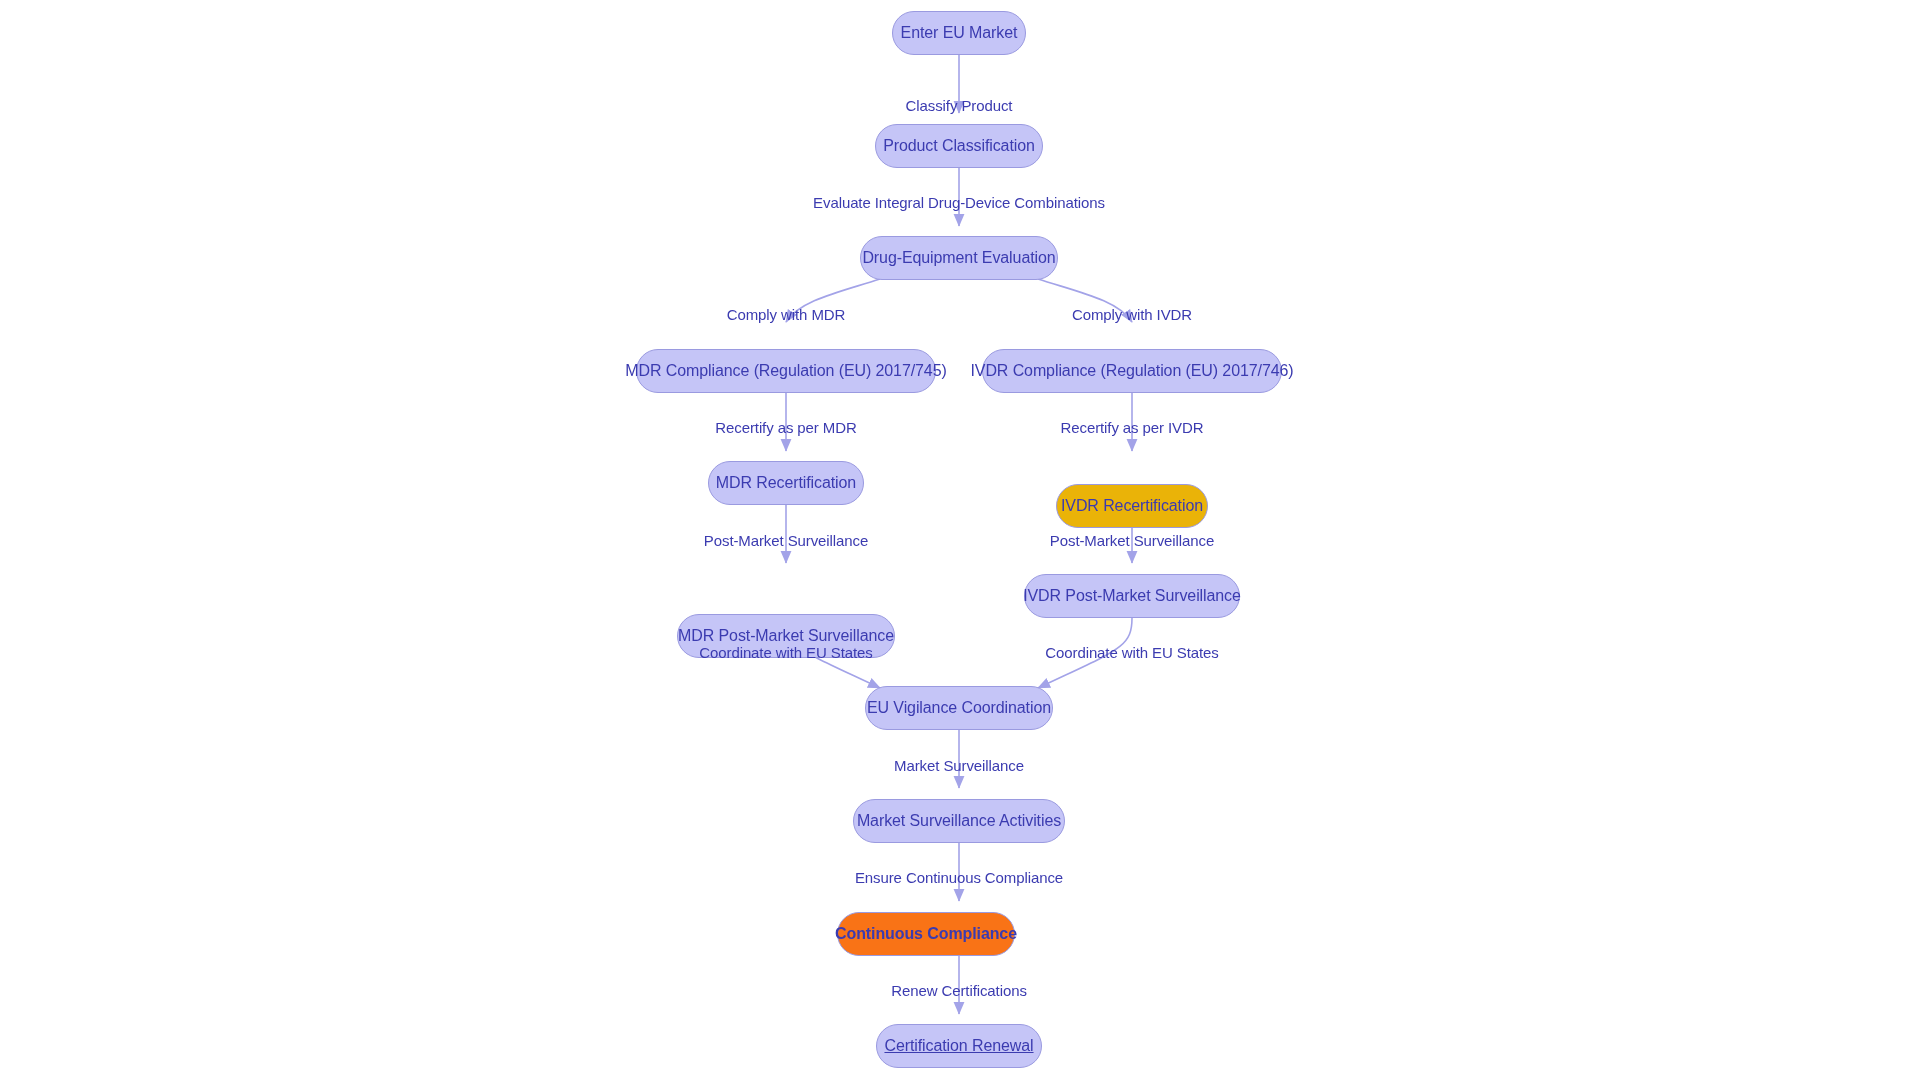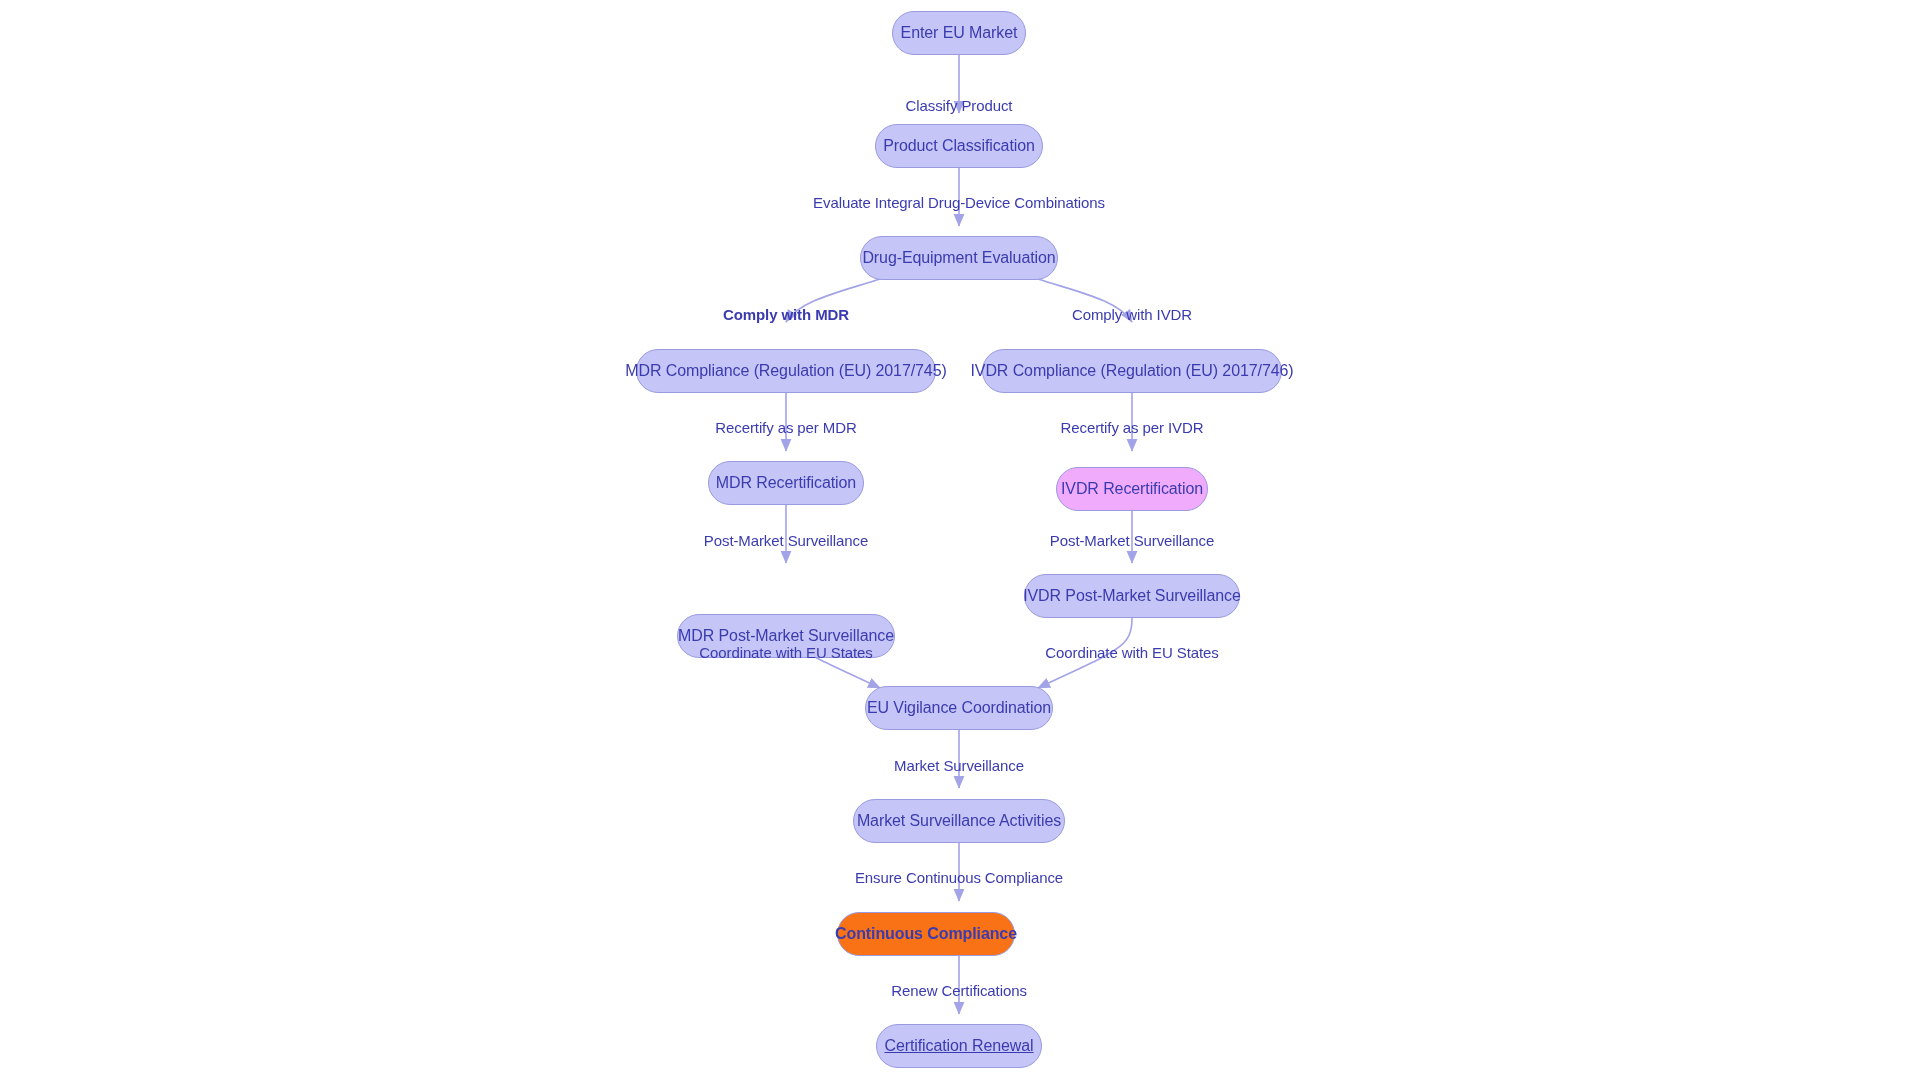--- a/index.html
+++ b/index.html
@@ -96,21 +96,21 @@
       </div>
       <div class="node" style="left: 786px; top: 371px; width: 300px; height: 44px; background: rgb(197, 197, 247); border-color: rgb(154, 154, 224); color: rgb(59, 59, 176);">
         <span>MDR Compliance (Regulation (EU) 2017/745)</span>
       </div>
       <div class="node" style="left: 1132px; top: 371px; width: 300px; height: 44px; background: rgb(197, 197, 247); border-color: rgb(154, 154, 224); color: rgb(59, 59, 176);">
         <span>IVDR Compliance (Regulation (EU) 2017/746)</span>
       </div>
       <div class="node" style="left: 786px; top: 483px; width: 156px; height: 44px; background: rgb(197, 197, 247); border-color: rgb(154, 154, 224); color: rgb(59, 59, 176);">
         <span>MDR Recertification</span>
       </div>
-      <div class="node" style="left: 1132px; top: 489px; width: 152px; height: 44px; background: #f0abfc; border-color: rgb(154, 154, 224); color: rgb(59, 59, 176);">
+      <div class="node" style="left: 1132px; top: 506px; width: 152px; height: 44px; background: #eab308; border-color: rgb(154, 154, 224); color: rgb(59, 59, 176);">
         <span>IVDR Recertification</span>
       </div>
       <div class="node" style="left: 786px; top: 596px; width: 218px; height: 44px; background: rgb(197, 197, 247); border-color: rgb(154, 154, 224); color: rgb(59, 59, 176); margin-top: 40px;">
         <span>MDR Post-Market Surveillance</span>
       </div>
       <div class="node" style="left: 1132px; top: 596px; width: 216px; height: 44px; background: rgb(197, 197, 247); border-color: rgb(154, 154, 224); color: rgb(59, 59, 176);">
         <span>IVDR Post-Market Surveillance</span>
       </div>
       <div class="node" style="left: 959px; top: 708px; width: 188px; height: 44px; background: rgb(197, 197, 247); border-color: rgb(154, 154, 224); color: rgb(59, 59, 176);">
         <span>EU Vigilance Coordination</span>
@@ -121,21 +121,21 @@
       <div class="node" style="left: 926px; top: 934px; width: 178px; height: 44px; background: #f97316; border-color: rgb(154, 154, 224); color: rgb(59, 59, 176); font-weight: bold;">
         <span>Continuous Compliance</span>
       </div>
       <div class="node" style="left: 959px; top: 1046px; width: 166px; height: 44px; background: rgb(197, 197, 247); border-color: rgb(154, 154, 224); color: rgb(59, 59, 176); text-decoration: underline;">
         <span>Certification Renewal</span>
       </div>
     </div>
   <div id="label-layer">
       <div class="edge-label" style="left: 959px; top: 89px; color: rgb(59, 59, 176); margin-top: 16px;">Classify Product</div>
       <div class="edge-label" style="left: 959px; top: 202px; color: rgb(59, 59, 176);">Evaluate Integral Drug-Device Combinations</div>
-      <div class="edge-label" style="left: 786px; top: 314px; color: rgb(59, 59, 176); font-weight: bold;">Comply with MDR</div>
+      <div class="edge-label" style="left: 786px; top: 314px; color: rgb(59, 59, 176);">Comply with MDR</div>
       <div class="edge-label" style="left: 1132px; top: 314px; color: rgb(59, 59, 176);">Comply with IVDR</div>
       <div class="edge-label" style="left: 786px; top: 427px; color: rgb(59, 59, 176);">Recertify as per MDR</div>
       <div class="edge-label" style="left: 1132px; top: 427px; color: rgb(59, 59, 176);">Recertify as per IVDR</div>
       <div class="edge-label" style="left: 786px; top: 540px; color: rgb(59, 59, 176);">Post-Market Surveillance</div>
       <div class="edge-label" style="left: 1132px; top: 540px; color: rgb(59, 59, 176);">Post-Market Surveillance</div>
       <div class="edge-label" style="left: 786px; top: 652px; color: rgb(59, 59, 176);">Coordinate with EU States</div>
       <div class="edge-label" style="left: 1132px; top: 652px; color: rgb(59, 59, 176);">Coordinate with EU States</div>
       <div class="edge-label" style="left: 959px; top: 765px; color: rgb(59, 59, 176);">Market Surveillance</div>
       <div class="edge-label" style="left: 959px; top: 877px; color: rgb(59, 59, 176);">Ensure Continuous Compliance</div>
       <div class="edge-label" style="left: 959px; top: 990px; color: rgb(59, 59, 176);">Renew Certifications</div>

